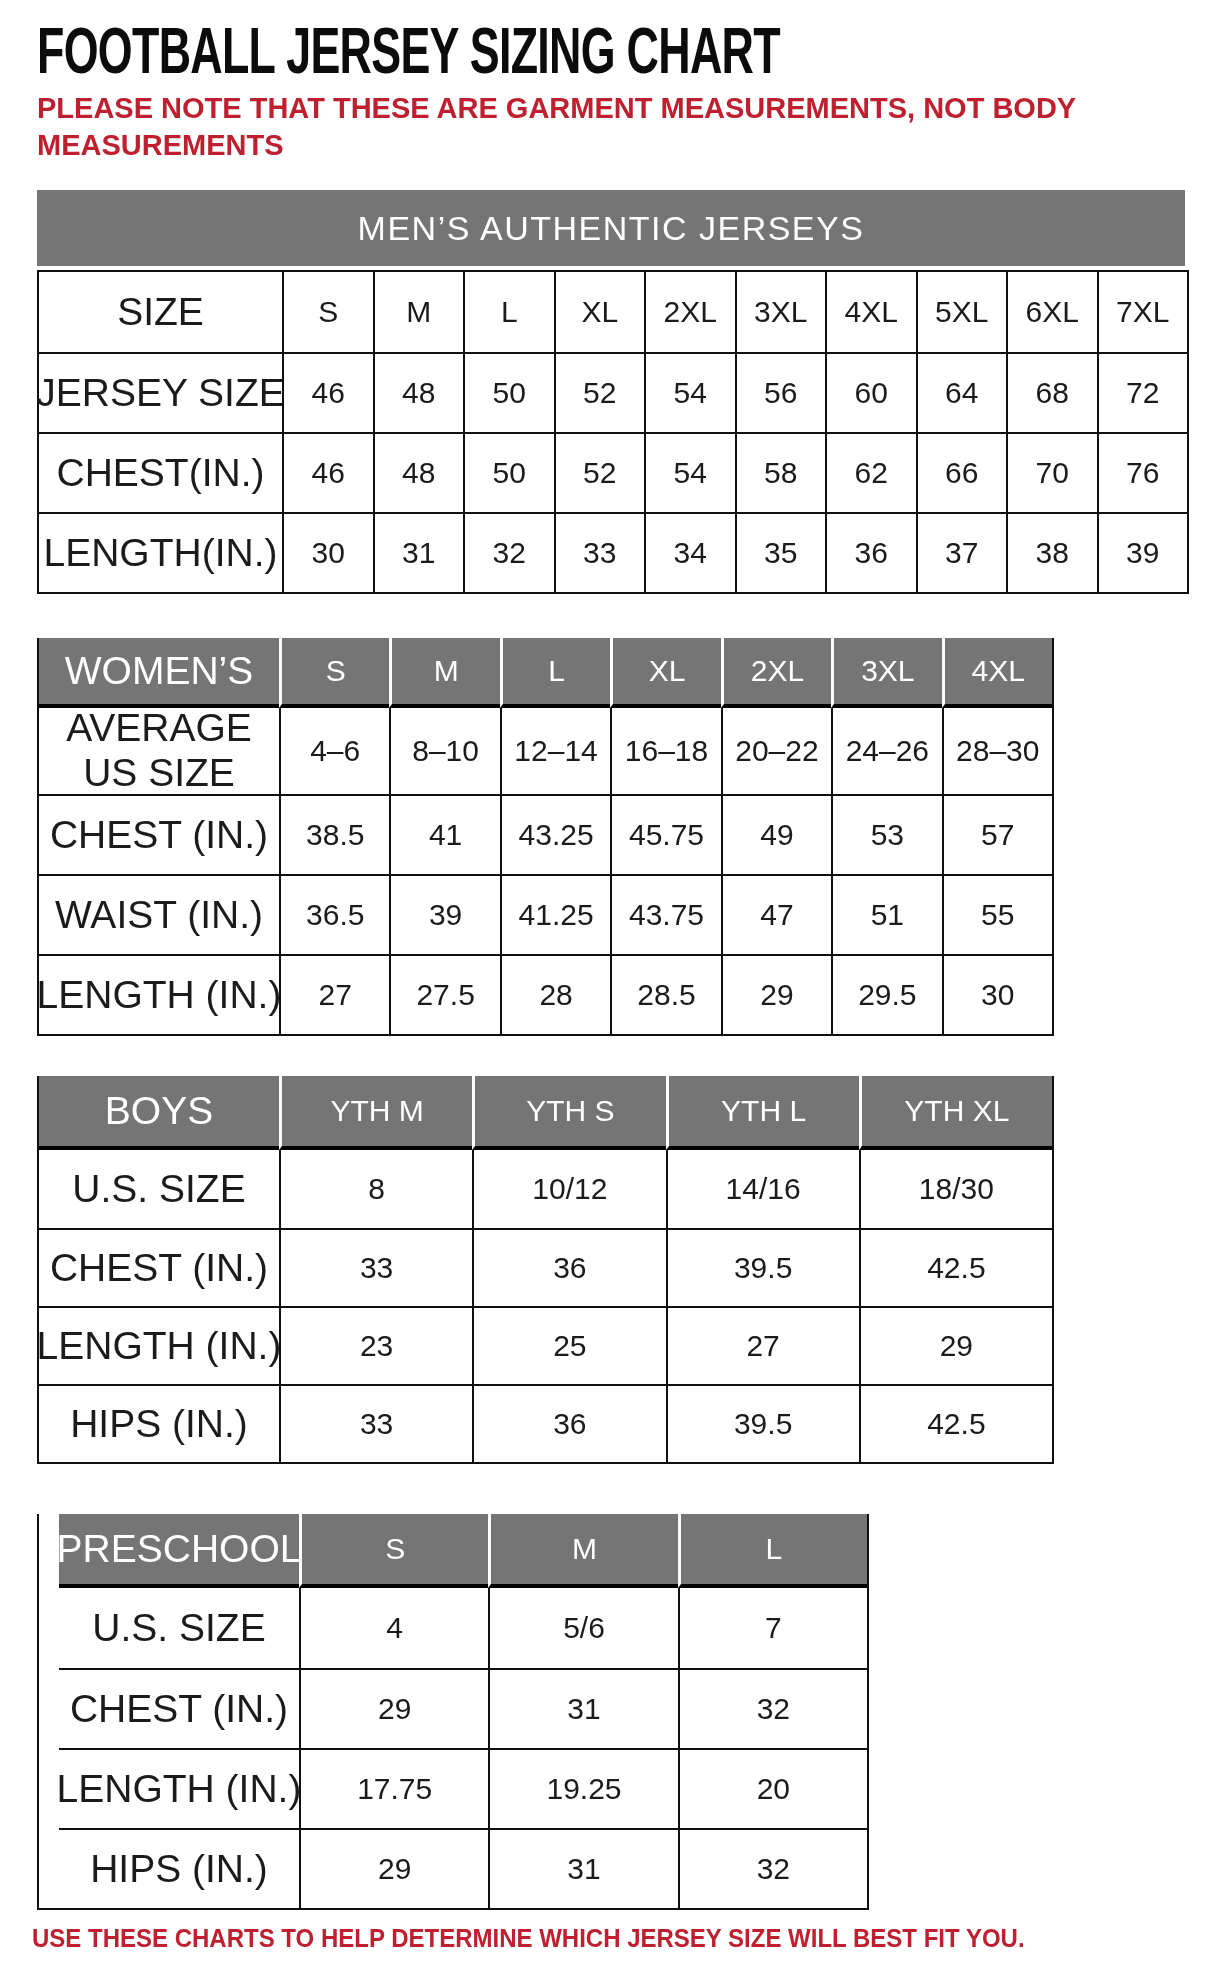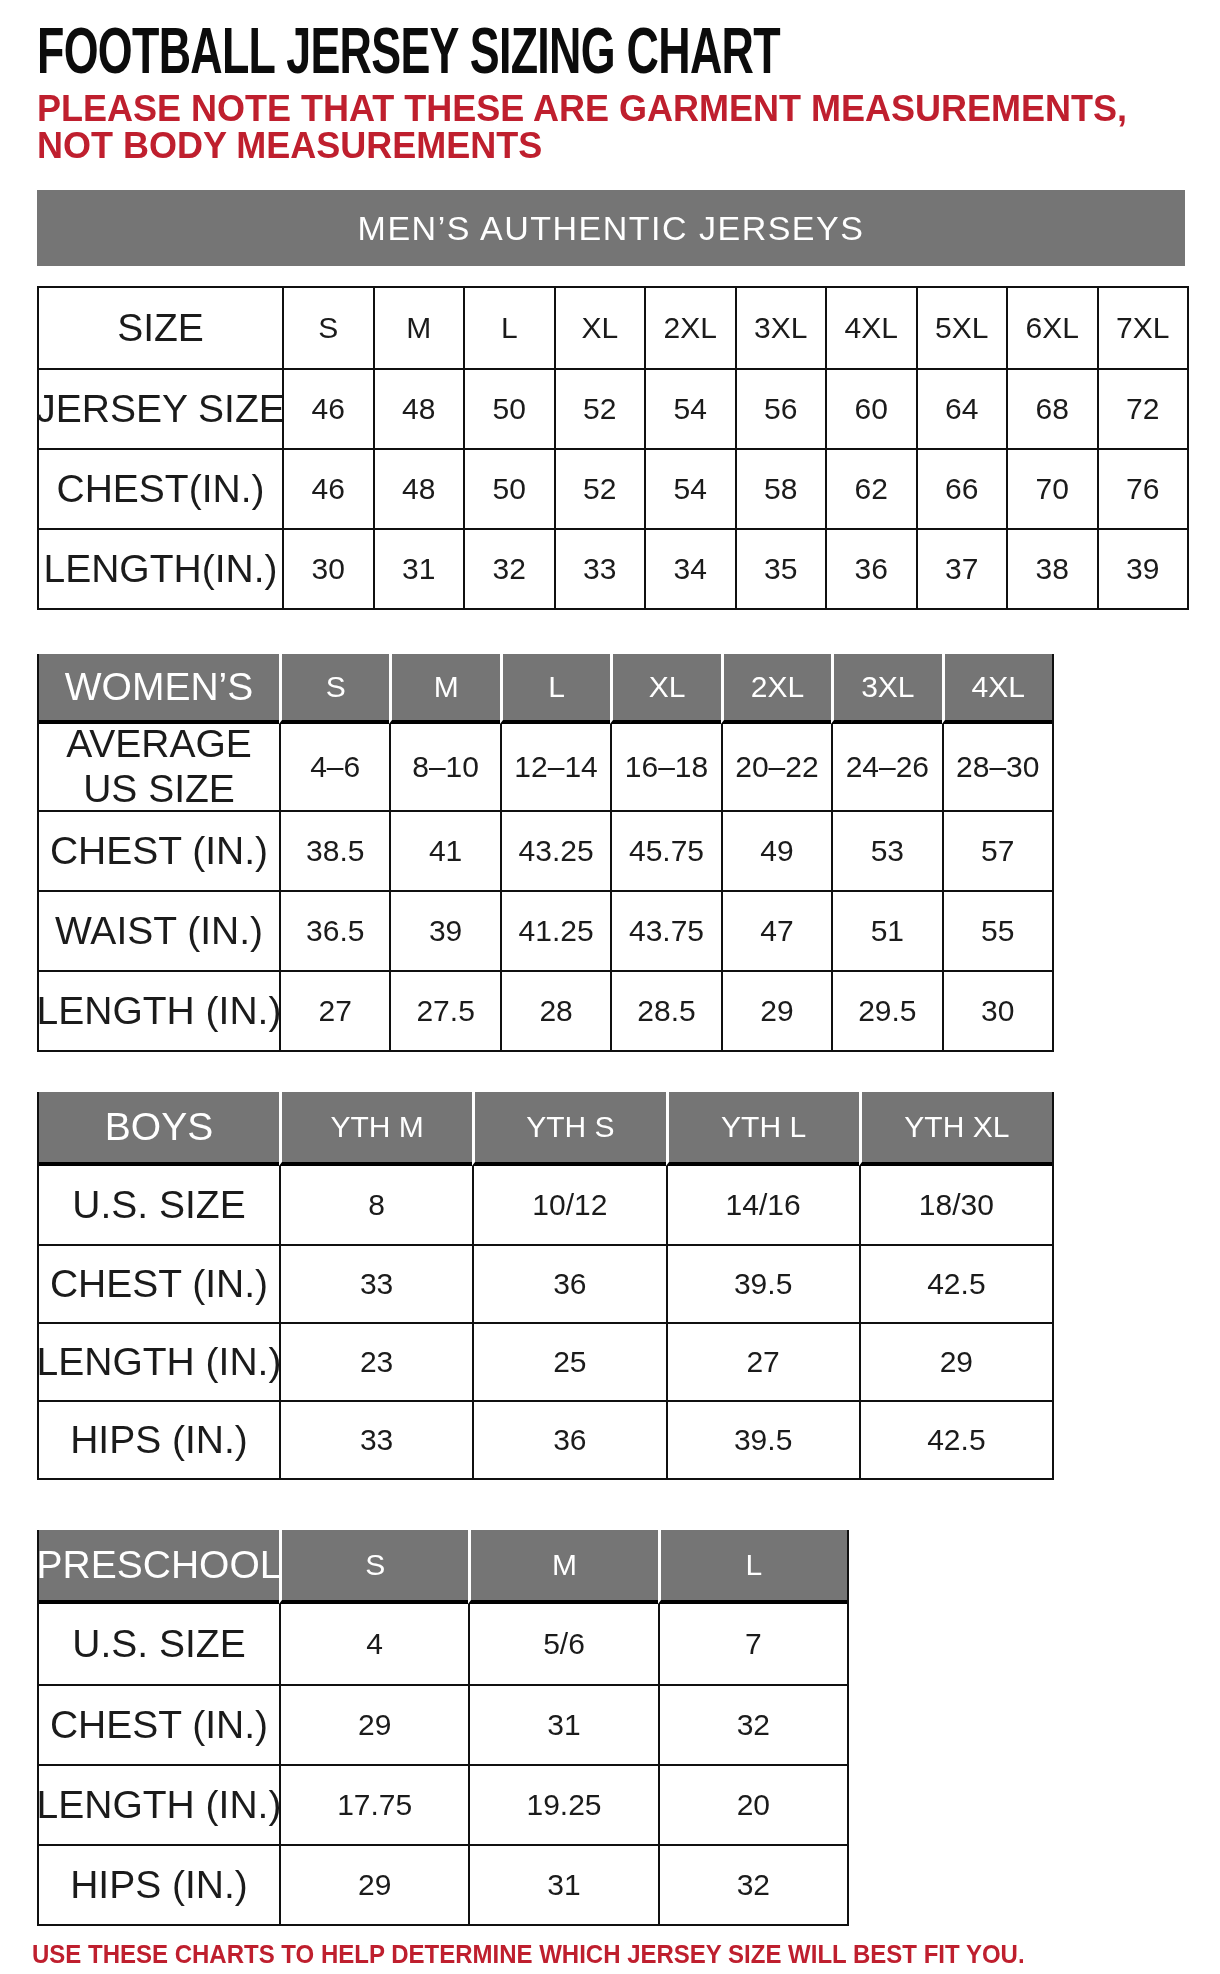--- a/index.html
+++ b/index.html
@@ -13,32 +13,32 @@
   
   h1.title{
     margin:22px 0 10px 0;height:58px;line-height:58px;
     font-size:64px;font-weight:800;letter-spacing:-1px;color:#0c0c0c;
     transform:scaleX(0.70);transform-origin:left center;white-space:nowrap;
   }
 
   
   .note{
     margin:0;max-width:1150px;
-    font-size:36px;line-height:37px;font-weight:700;letter-spacing:0;
+    font-size:29px;line-height:37px;font-weight:700;letter-spacing:0;
     color:var(--red,#bf1f2e);
   }
   .footer{
     margin:14px 0 0 -5px;font-size:25px;font-weight:700;white-space:nowrap;
     color:var(--red,#bf1f2e);transform:scaleX(0.96);transform-origin:left center;
   }
 
   
   .section{margin-top:26px;}
   .banner{
-    width:1148px;height:76px;margin-bottom:20px;
+    width:1148px;height:76px;margin-bottom:4px;
     background:var(--gray,#757575);color:#fff;
     display:flex;align-items:center;justify-content:center;
     font-size:34px;letter-spacing:1.5px;
   }
   .grid{display:grid;border:2px solid #101010;}
   .grid.has-head{border-top:none;}
   .cell{
     display:flex;align-items:center;justify-content:center;
     border-left:2px solid #101010;border-top:2px solid #101010;
     font-size:30px;color:#1b1b1b;text-align:center;line-height:1.15;
@@ -52,21 +52,21 @@
     border-left:3px solid #ffffff;border-top:none;border-bottom:4px solid #000;
     font-size:30px;
   }
   .cell.head.first-col{border-left:none;}
   .cell.after-head{border-top:none;}
   .cell.label{font-size:39px;}
 
   .mens{width:1148px;grid-template-columns:243px repeat(10,1fr);grid-template-rows:repeat(4,80px);}
   .womens{width:1013px;grid-template-columns:240px repeat(7,1fr);grid-template-rows:70px 86px repeat(3,80px);}
   .boys{width:1013px;grid-template-columns:240px repeat(4,1fr);grid-template-rows:74px repeat(4,78px);}
-  .preschool{width:808px;grid-template-columns:240px repeat(3,1fr);grid-template-rows:74px repeat(4,80px);}
+  .preschool{width:808px;grid-template-columns:240px repeat(3,1fr);grid-template-rows:74px repeat(4,80px);padding-left:20px;}
 
   .section.womens-sec{margin-top:44px;border-radius:7px;}
   .section.boys-sec{margin-top:40px;}
   .section.preschool-sec{margin-top:50px;}
 </style>
 </head>
 <body>
 
 <div class="page">
 

